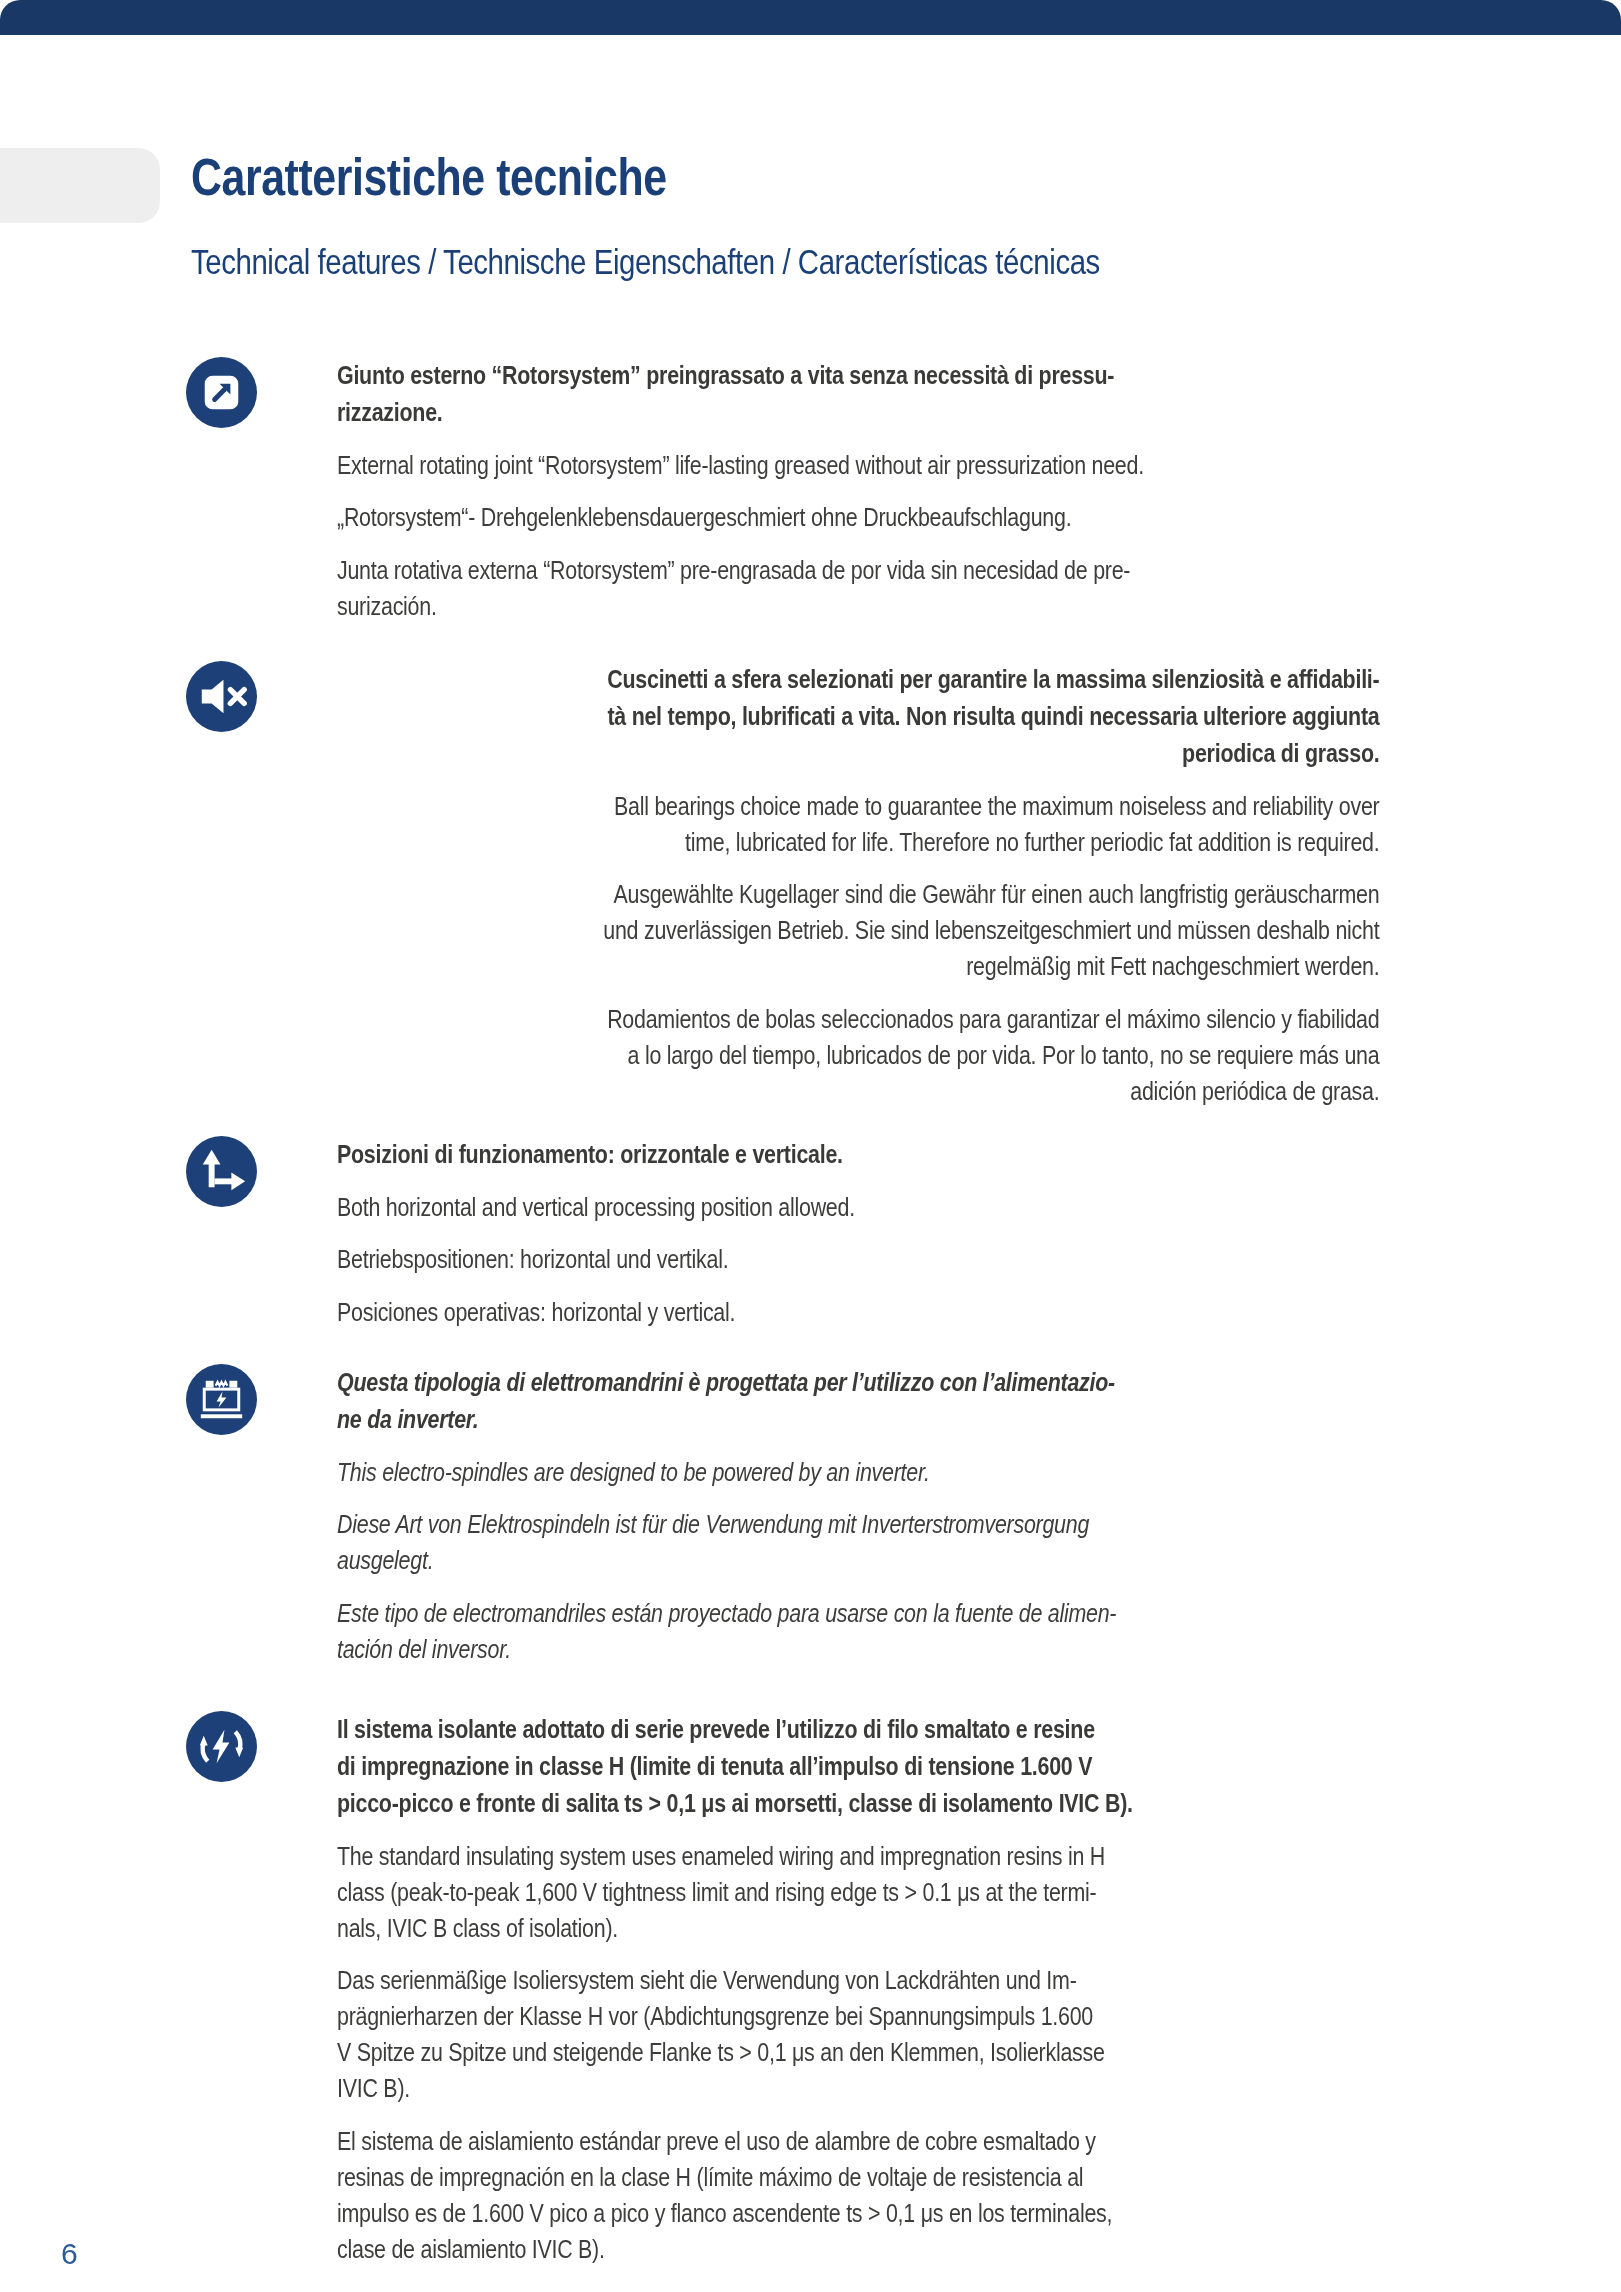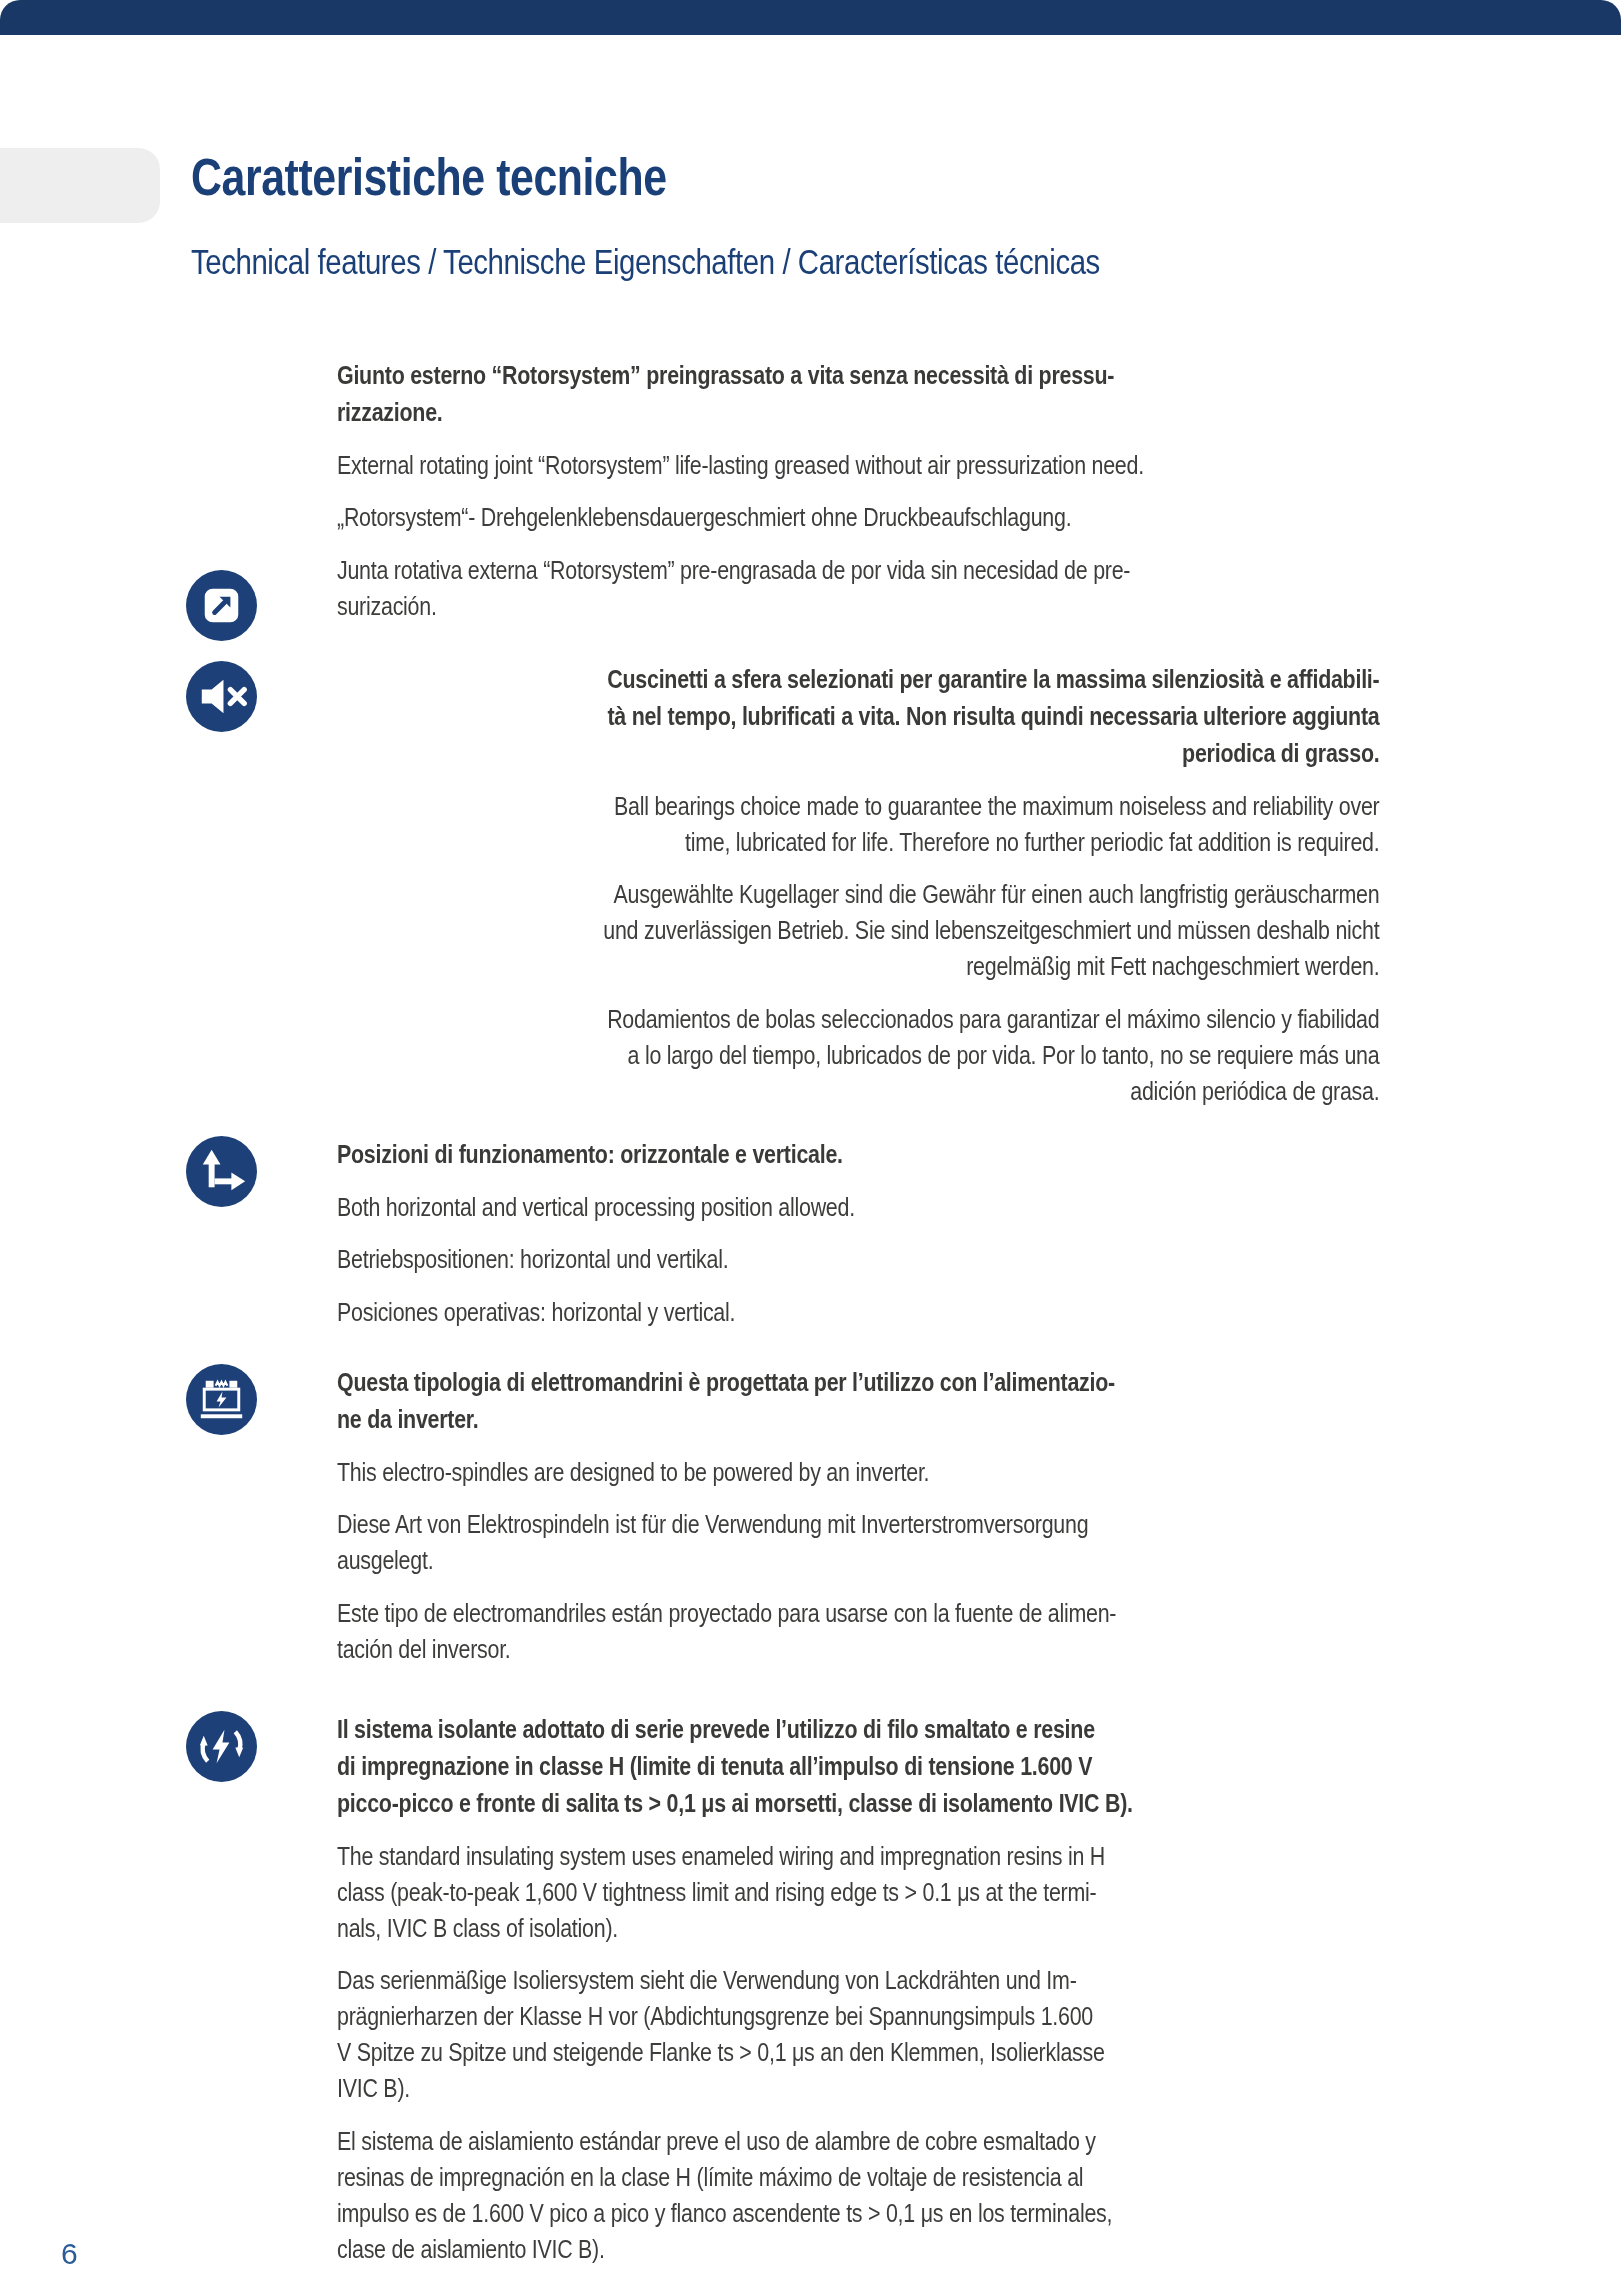--- a/index.html
+++ b/index.html
@@ -35,21 +35,21 @@
     transform:scaleX(.84);transform-origin:0 0;
     width:1274px;
     color:#3d3d3c;font-size:25.5px;line-height:36px;letter-spacing:-0.3px;
   }
   .txt p{margin:0 0 16.7px 0;white-space:pre-line;}
   .txt p.head{font-weight:bold;line-height:37px;margin-bottom:15.7px;color:#3a3a39;}
   .pagenum{
     position:absolute;left:61px;top:2237px;
     font-size:30px;color:#2a5c96;
   }
-  .s1{top:357px;align-items:flex-end;} .s2{top:661px;text-align:right;} .s3{top:1136px;} .s4{top:1364px;} .s5{top:1691px;margin-top:20px;}
+  .s1{top:357px;} .s2{top:661px;text-align:right;} .s3{top:1136px;} .s4{top:1364px;font-style:italic;} .s5{top:1691px;margin-top:20px;}
 </style>
 </head>
 <body>
 
 <div class="page">
 
   <div class="topbar"></div>
   <div class="graytab"></div>
 
   <div class="hdr">

